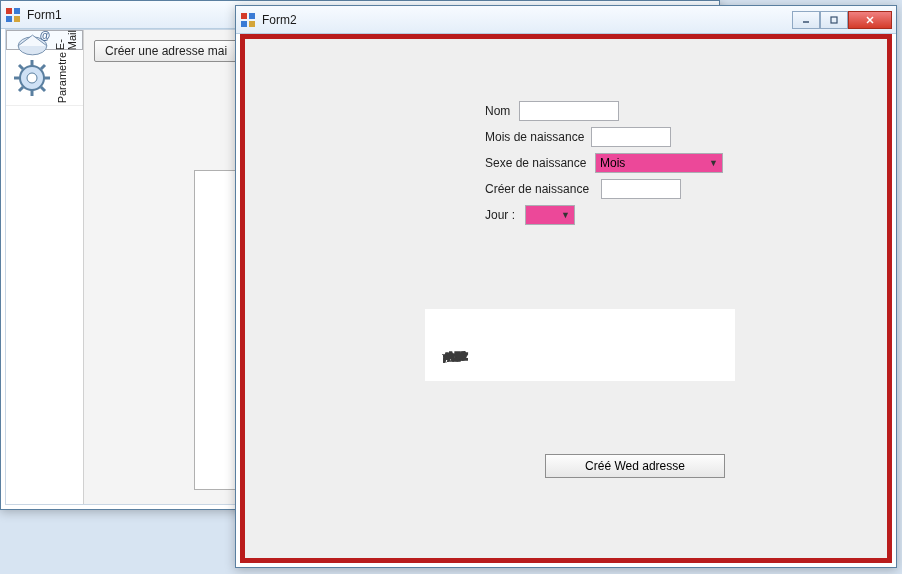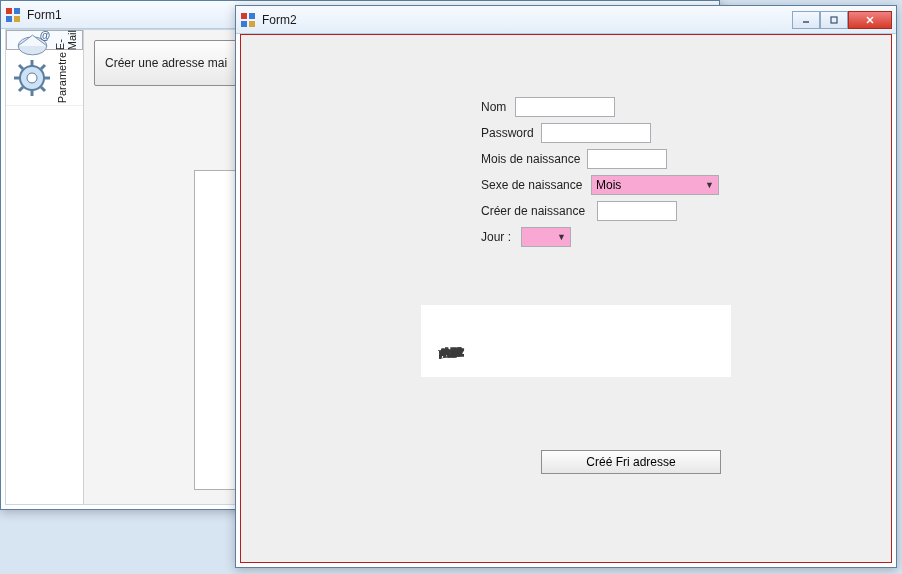--- a/index.html
+++ b/index.html
@@ -17,31 +17,31 @@
 
 
 #form1 { left: 0; top: 0; width: 720px; height: 510px; }
 #form1 .client { position: absolute; top:28px; left:4px; right:4px; bottom:4px; background:#f4f4f4; border:1px solid #c9d6e4; }
 .sidebar { position:absolute; left:0; top:0; width:78px; bottom:0; background:#fff; border-right:1px solid #d0d0d0; }
 .side-item { display:flex; flex-direction:row; align-items:center; height:56px; padding:2px; border-bottom:1px solid #eee;}
 .side-item .glyph { width:48px; height:48px; display:flex; align-items:center; justify-content:center; }
 .side-item .lbl { writing-mode: vertical-rl; transform: rotate(180deg); font-size:11px; color:#222; padding:2px 0;}
 .side-item.sel { background:#f7fbff; }
 .main1 { position:absolute; left:78px; top:0; right:0; bottom:0; padding:10px; }
-.btn { display:inline-block; padding:15px 10px; background:linear-gradient(#fdfdfd,#e9e9e9); border:1px solid #8e8e8e; border-radius:2px; color:#222; }
+.btn { display:inline-block; padding:3px 10px; background:linear-gradient(#fdfdfd,#e9e9e9); border:1px solid #8e8e8e; border-radius:2px; color:#222; }
 .groupbox { position:absolute; left:110px; top:140px; width:480px; height:320px; border:1px solid #b0b0b0; background:#fff; }
 
 
 #form2 { left: 235px; top: 5px; width: 662px; height: 563px; z-index:10; }
-#form2 .client { position:absolute; top:28px; left:4px; right:4px; bottom:4px; background:#efefef; border:1px solid #b91c1c; }
+#form2 .client { position:absolute; top:28px; left:4px; right:4px; bottom:4px; background:#efefef; border:5px solid #b91c1c; }
 .formarea { position:absolute; left:240px; top:60px; width:380px; }
 .row { display:flex; align-items:center; height:24px; margin-bottom:2px; }
 .row label { color:#222; font-size:12px; }
 .tinput { height:20px; border:1px solid #abadb3; background:#fff; padding:1px 3px; font-size:12px; }
-.sel { height:20px; border:1px solid #abadb3; background:#f9a8d4; font-size:12px; display:flex; align-items:center; justify-content:space-between; padding:0 4px;}
+.sel { height:20px; border:1px solid #abadb3; background:#ec4899; font-size:12px; display:flex; align-items:center; justify-content:space-between; padding:0 4px;}
 .sel .arrow { font-size:9px; color:#333; }
 .captcha { position:absolute; left:180px; top:270px; width:310px; height:72px; background:#fff; display:flex; align-items:center; justify-content:center; }
 .captcha svg { width:300px; height:62px; }
 .submitbtn { position:absolute; left:300px; top:415px; width:180px; height:24px; background:linear-gradient(#fdfdfd,#e7e7e7); border:1px solid #8e8e8e; display:flex; align-items:center; justify-content:center; }
 
 
 .appicon svg { width:16px; height:16px; }
 </style>
 </head>
 <body>
@@ -147,24 +147,20 @@
   </div>
   <div class="client">
     <div class="formarea">
 
       <div class="row">
         <label style="width:34px">Nom</label>
         <input class="tinput" style="width: 100px;">
       </div>
 
 
-      <div class="row">
-        <label style="width:60px">Password</label>
-        <input class="tinput" style="width: 110px;" type="password">
-      </div>
 
       <div class="row">
         <label style="width:106px">Mois de naissance</label>
         <input class="tinput" style="width: 80px;">
       </div>
 
       <div class="row">
         <label style="width:110px">Sexe de naissance</label>
         <div class="sel" style="width:128px">
           <span>Mois</span>
@@ -194,16 +190,16 @@
           <filter id="wav">
               <feTurbulence type="turbulence" baseFrequency="0.015" numOctaves="2" result="t"></feTurbulence>
               <feDisplacementMap in="SourceGraphic" in2="t" scale="8"></feDisplacementMap>
             </filter>
         </defs>
         <text x="10" y="46" font-size="48" font-family="Georgia, 'Times New Roman', serif" font-weight="bold" fill="none" stroke="#3b3b3b" stroke-width="1.6" filter="url(#wav)" letter-spacing="-4">rAAn5d8z</text>
       </svg>
     </div>
 
     <div class="submitbtn">
-      <span>Créé Fri adresse</span>
+      <span>Créé Wed adresse</span>
     </div>
   </div>
 </div>
 
 </body></html>

